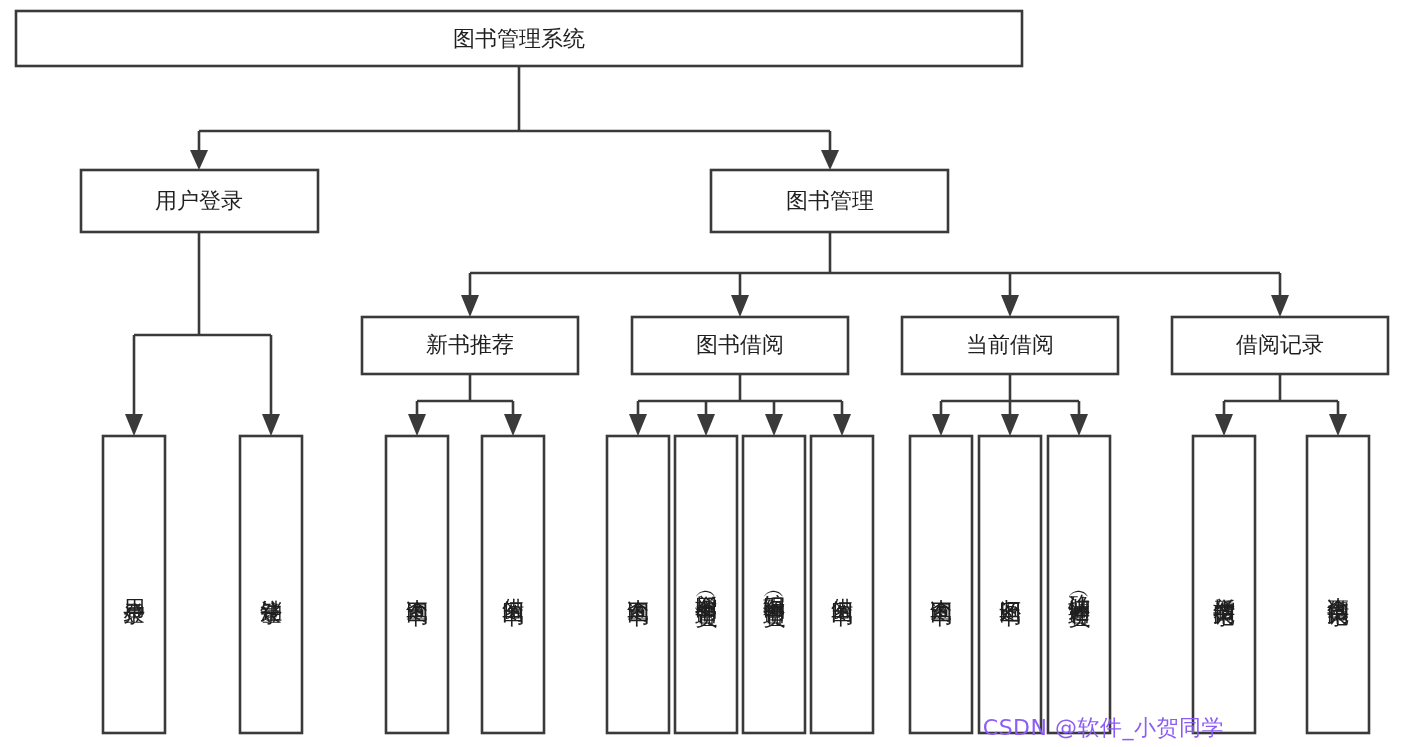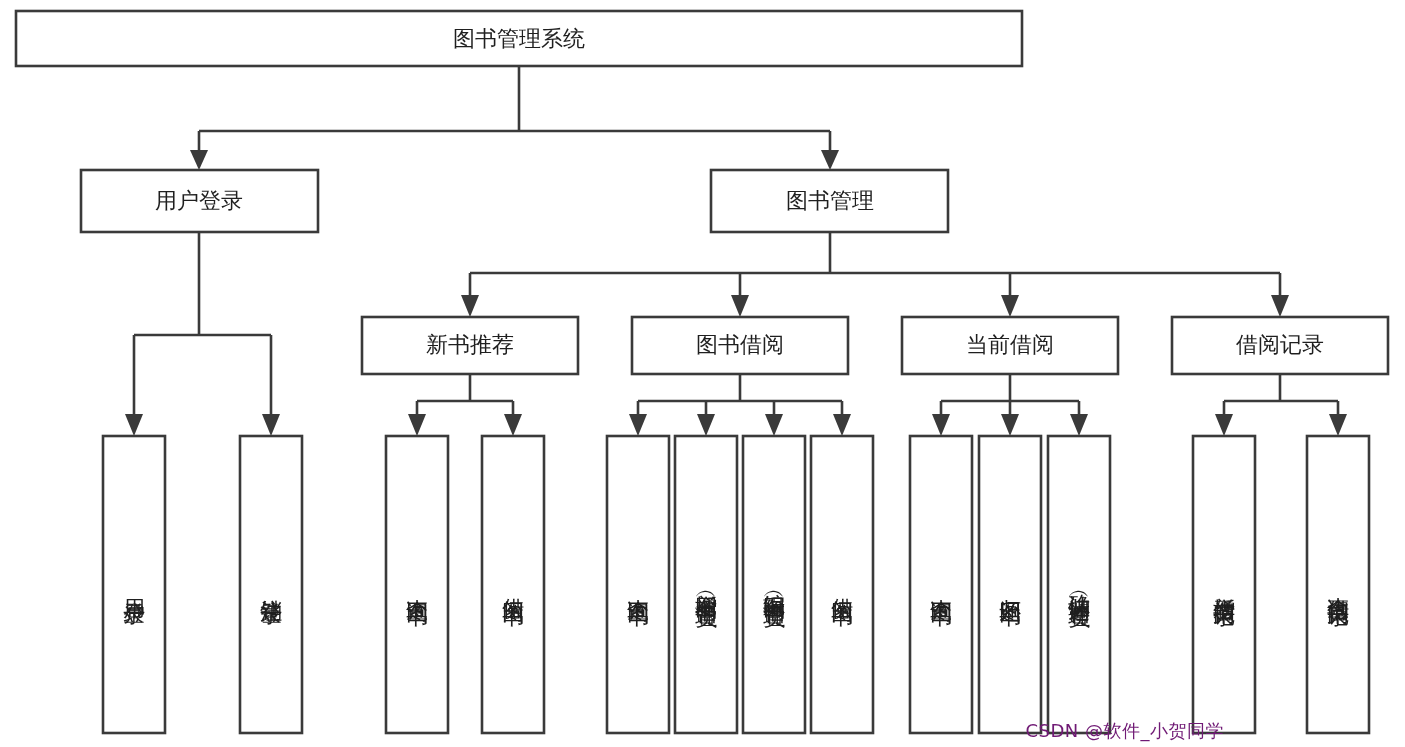--- a/index.html
+++ b/index.html
@@ -63,22 +63,22 @@
     justify-content: center;
     text-align: center;
     white-space: nowrap;
     pointer-events: none;
   }
   .watermark {
     position: absolute;
     right: 10px;
     bottom: 4px;
     font-family: "DejaVu Sans", "Liberation Sans", sans-serif;
-    font-size: 18px;
-    color: #701a75;
+    font-size: 22px;
+    color: #8b5cf6;
     letter-spacing: 0.5px;
     white-space: nowrap;
   }
 </style>
 </head>
 <body>
 
 <div id="diagram-root">
 
   <svg class="flow" viewBox="0 0 1405 747">

